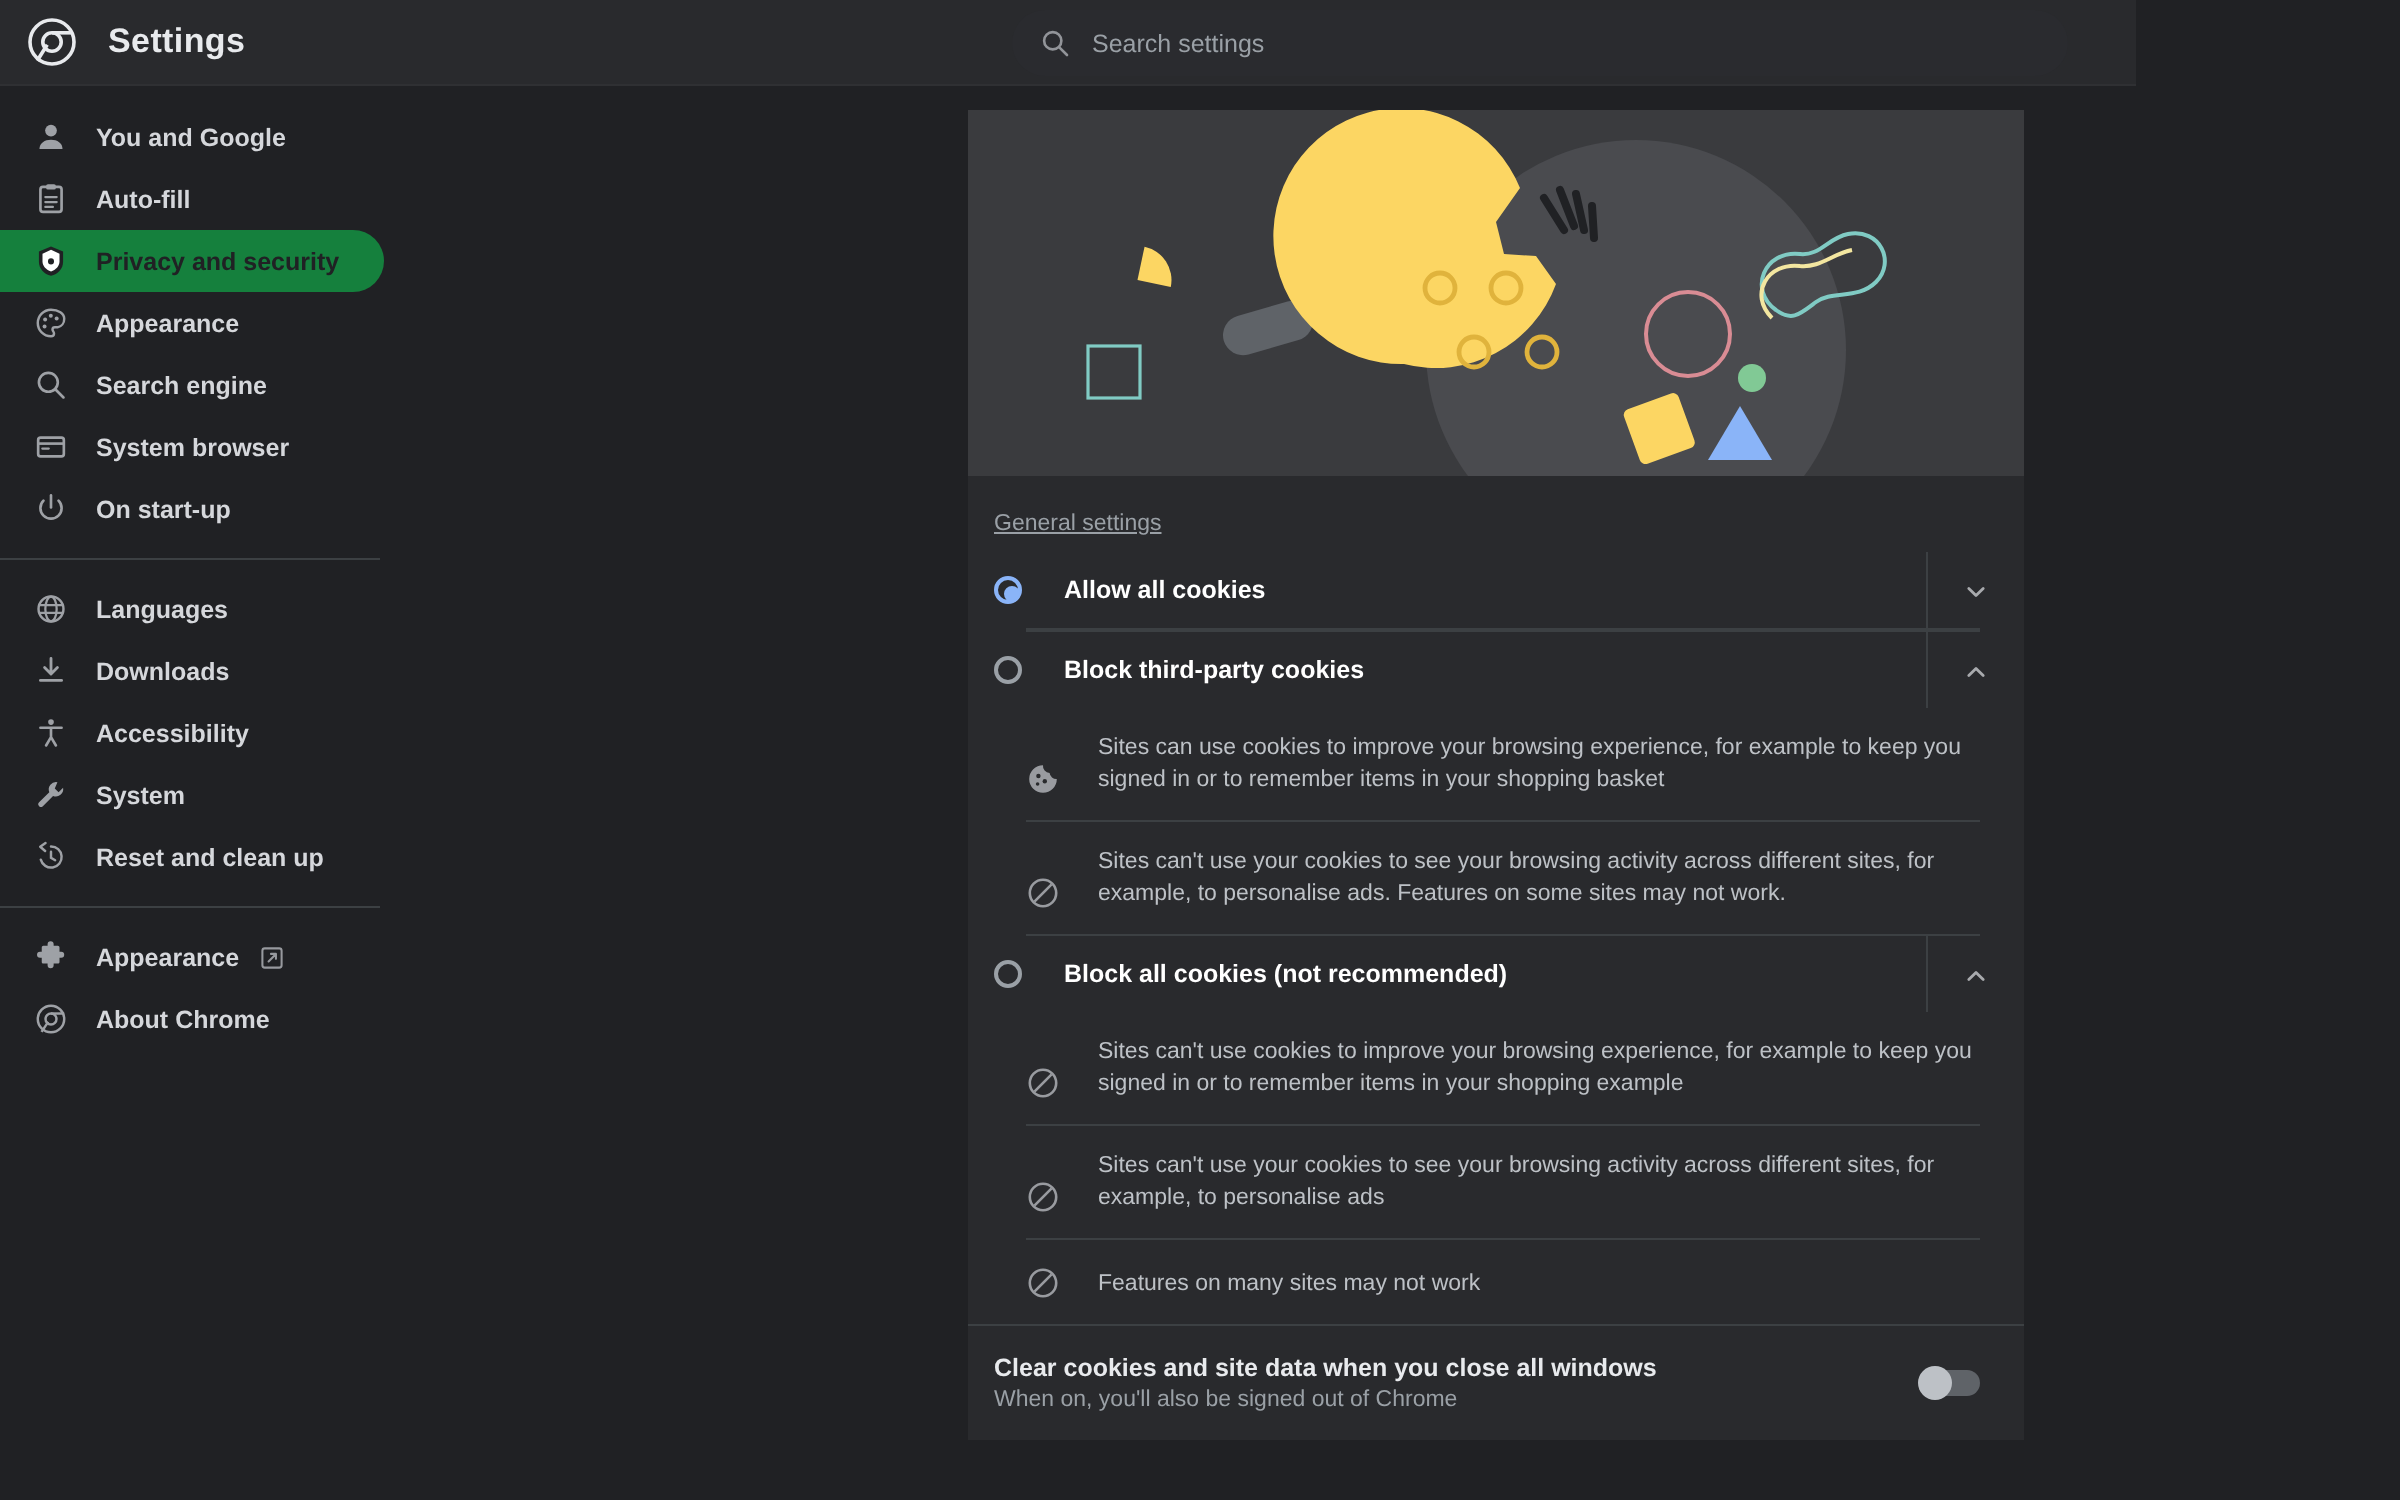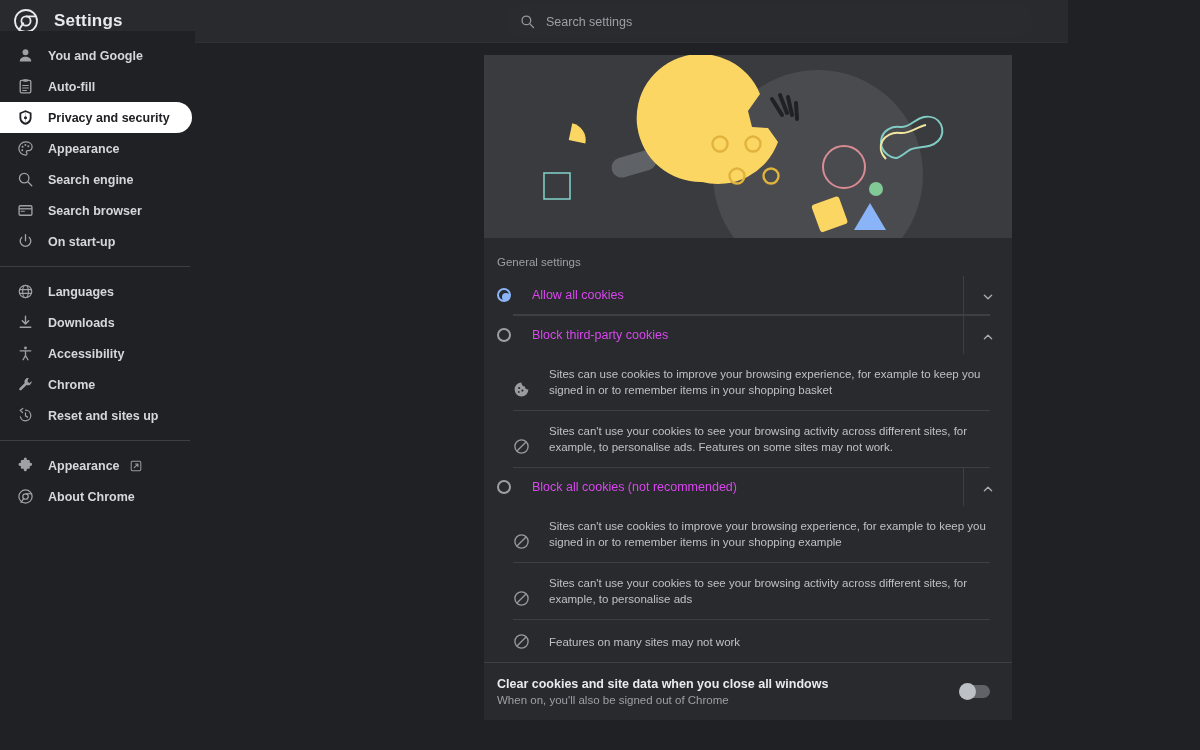--- a/index.html
+++ b/index.html
@@ -37,21 +37,21 @@
   .search-input {
     flex: 1; background: transparent; border: none; outline: none;
     margin-left: 11px; margin-right: 14px;
     color: #c8cace; font-size: 12.5px;
     font-family: "Liberation Sans", sans-serif;
   }
   .search-input::placeholder { color: #9aa0a6; }
 
   
   .sidebar {
-    position: absolute; left: 0; top: 31px;
+    position: absolute; left: 0; top: 44px;
     width: 195px; height: 707px;
     background: #202124;
     padding-top: 9px;
   }
   .nav-item {
     position: relative;
     height: 31px;
     display: flex; align-items: center;
     color: #d5d7db;
     font-size: 12.5px;
@@ -61,21 +61,21 @@
     cursor: pointer;
     width: 192px;
   }
   .nav-item .nv-icon {
     width: 18px; height: 18px;
     margin-left: 16px; margin-right: 14px;
     opacity: .85;
     flex: none;
     display: flex; align-items: center; justify-content: center;
   }
-  .nav-item.active { background: #ffffff; color: #202124; }
+  .nav-item.active { background: #15803d; color: #202124; }
   .nav-item.active .nv-icon { opacity: 1; }
   .nav-label { white-space: nowrap; }
   .ext-link { margin-left: 10px; width: 12px; height: 12px; opacity: .8; }
   .nav-sep { height: 1px; background: #3c4043; margin: 9px 0 9px 0; width: 190px; }
 
   
   .card {
     position: absolute; left: 484px; top: 55px;
     width: 528px;
     background: #292a2d;
@@ -85,20 +85,21 @@
     height: 183px;
     background: #3a3b3e;
     overflow: hidden;
   }
   .card-body { background: #292a2d; }
 
   .section-label {
     color: #9aa0a6;
     font-size: 11.5px;
     padding: 18px 0 8px 13px;
+    text-decoration: underline;
   }
 
   .opt-row {
     position: relative;
     display: flex; align-items: center;
     min-height: 38px;
     padding: 0 0 0 13px;
     cursor: pointer;
   }
   .radio {
@@ -107,23 +108,23 @@
     flex: none; position: relative;
   }
   .radio.checked { border-color: #8ab4f8; }
   .radio.checked::after {
     content: ""; position: absolute;
     left: 3px; top: 3px; width: 8px; height: 8px;
     border-radius: 50%; background: #8ab4f8;
   }
   .opt-label {
     margin-left: 21px;
-    color: #d946ef;
+    color: #ffffff;
     font-size: 12.5px;
-    font-weight: normal;
+    font-weight: bold;
   }
   .opt-right {
     position: absolute; right: 0; top: 0; bottom: 0;
     width: 49px;
     display: flex; align-items: center; justify-content: center;
     border-left: 1px solid #3c4043;
   }
   .chev { width: 12px; height: 12px; opacity: .8; }
   .opt-underline {
     height: 1px; background: #3c4043;
@@ -252,21 +253,21 @@
     </div>
 
     <div class="nav-item">
       <span class="nv-icon">
         <svg viewBox="0 0 18 18" width="17" height="17">
           <rect x="2.2" y="4" width="13.6" height="10" rx="1.3" fill="none" stroke="#b5b8bd" stroke-width="1.4"></rect>
           <path d="M2.2 7.2h13.6" stroke="#b5b8bd" stroke-width="1.4"></path>
           <path d="M4.4 9.8h3.4" stroke="#b5b8bd" stroke-width="1.2" stroke-linecap="round"></path>
         </svg>
       </span>
-      <span class="nav-label">Search browser</span>
+      <span class="nav-label">System browser</span>
     </div>
 
     <div class="nav-item">
       <span class="nv-icon">
         <svg viewBox="0 0 18 18" width="17" height="17">
           <path d="M5 4.6a5.6 5.6 0 1 0 8 0" fill="none" stroke="#b5b8bd" stroke-width="1.4" stroke-linecap="round"></path>
           <path d="M9 1.8v6.4" stroke="#b5b8bd" stroke-width="1.4" stroke-linecap="round"></path>
         </svg>
       </span>
       <span class="nav-label">On start-up</span>
@@ -306,32 +307,32 @@
       </span>
       <span class="nav-label">Accessibility</span>
     </div>
 
     <div class="nav-item">
       <span class="nv-icon">
         <svg viewBox="0 0 18 18" width="17" height="17">
           <path d="M12.4 2.2a3.9 3.9 0 0 0-4.3 5.3l-5.4 5.4a1.4 1.4 0 0 0 2 2l5.4-5.4a3.9 3.9 0 0 0 5.3-4.3l-2.4 2.4-2-2z" fill="#b5b8bd"></path>
         </svg>
       </span>
-      <span class="nav-label">Chrome</span>
+      <span class="nav-label">System</span>
     </div>
 
     <div class="nav-item">
       <span class="nv-icon">
         <svg viewBox="0 0 18 18" width="17" height="17">
           <path d="M9 3.4a5.6 5.6 0 1 1-5.4 7" fill="none" stroke="#b5b8bd" stroke-width="1.3" stroke-linecap="round"></path>
           <path d="M6.1 1.6 3.3 3.6l2.6 2.2" fill="none" stroke="#b5b8bd" stroke-width="1.3" stroke-linecap="round" stroke-linejoin="round"></path>
           <path d="M9 6.2v3.2l2.2 1.3" stroke="#b5b8bd" stroke-width="1.3" stroke-linecap="round" fill="none"></path>
         </svg>
       </span>
-      <span class="nav-label">Reset and sites up</span>
+      <span class="nav-label">Reset and clean up</span>
     </div>
   </div>
 
   <div class="nav-sep"></div>
 
   <div>
     <div class="nav-item">
       <span class="nv-icon">
         <svg viewBox="0 0 18 18" width="17" height="17">
           <path d="M7.2 2.2a1.6 1.6 0 0 1 3.2 0v.9h2.2c.5 0 .9.4.9.9v2.2h.9a1.6 1.6 0 0 1 0 3.2h-.9v2.2c0 .5-.4.9-.9.9h-2.2v.9a1.6 1.6 0 0 1-3.2 0v-.9H5c-.5 0-.9-.4-.9-.9V9.4h-.9a1.6 1.6 0 0 1 0-3.2h.9V4c0-.5.4-.9.9-.9h2.2z" fill="#b5b8bd"></path>

